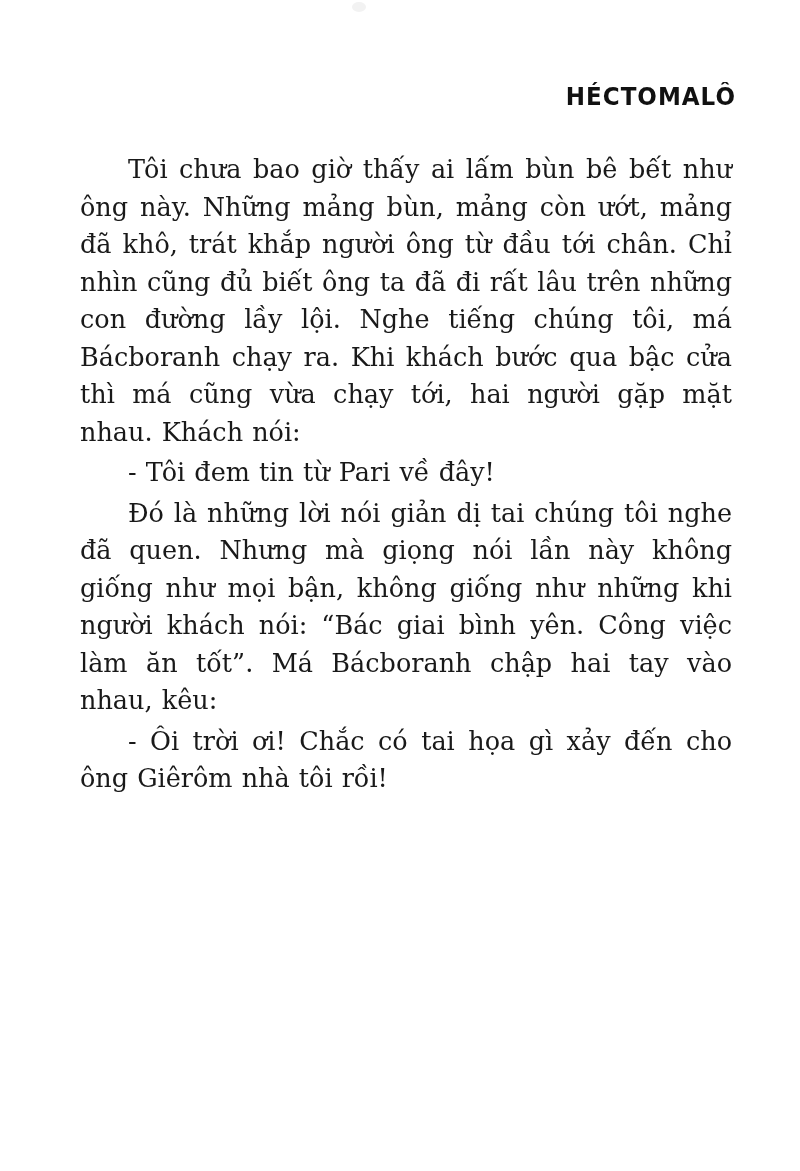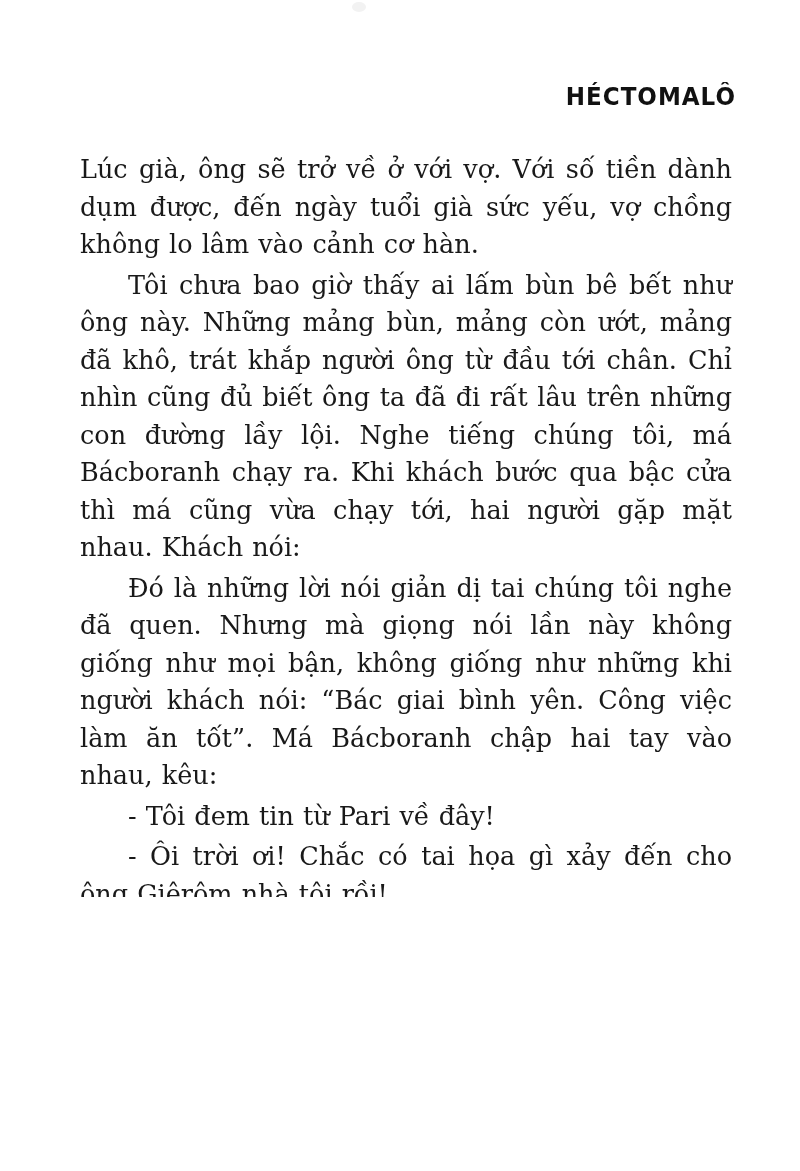--- a/index.html
+++ b/index.html
@@ -83,24 +83,23 @@
 </head>
 <body>
 
 <div class="page">
 
   <div class="scan-smudge"></div>
 
   <div class="running-header">HÉCTOMALÔ</div>
 
   <div class="body-text">
-    <p class="no-indent">Lúc già, ông sẽ trở về ở với vợ. Với số tiền dành dụm được, đến ngày tuổi già sức yếu, vợ chồng không lo lâm vào cảnh cơ hàn.</p>
     <p>Tôi chưa bao giờ thấy ai lấm bùn bê bết như ông này. Những mảng bùn, mảng còn ướt, mảng đã khô, trát khắp người ông từ đầu tới chân. Chỉ nhìn cũng đủ biết ông ta đã đi rất lâu trên những con đường lầy lội. Nghe tiếng chúng tôi, má Bácboranh chạy ra. Khi khách bước qua bậc cửa thì má cũng vừa chạy tới, hai người gặp mặt nhau. Khách nói:</p>
+    <p>- Tôi đem tin từ Pari về đây!</p>
     <p>Đó là những lời nói giản dị tai chúng tôi nghe đã quen. Nhưng mà giọng nói lần này không giống như mọi bận, không giống như những khi người khách nói: “Bác giai bình yên. Công việc làm ăn tốt”. Má Bácboranh chập hai tay vào nhau, kêu:</p>
-    <p>- Tôi đem tin từ Pari về đây!</p>
     <p>- Ôi trời ơi! Chắc có tai họa gì xảy đến cho ông Giêrôm nhà tôi rồi!</p>
 
   </div>
 
   <div class="page-footer">
     <span class="ornament mirrored">℘</span>
     <span class="page-number">9</span>
     <span class="ornament">℘</span>
   </div>
 

